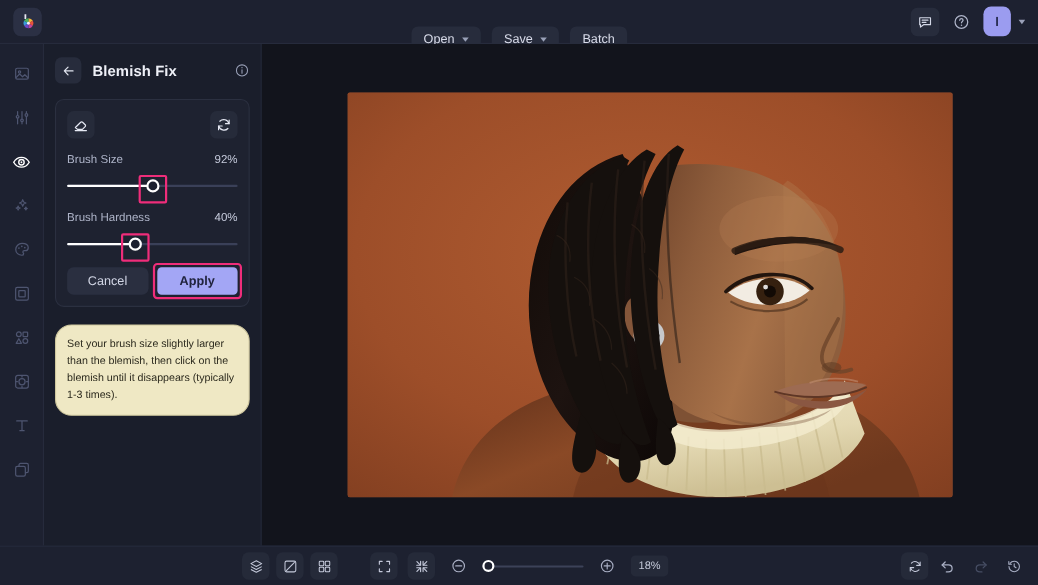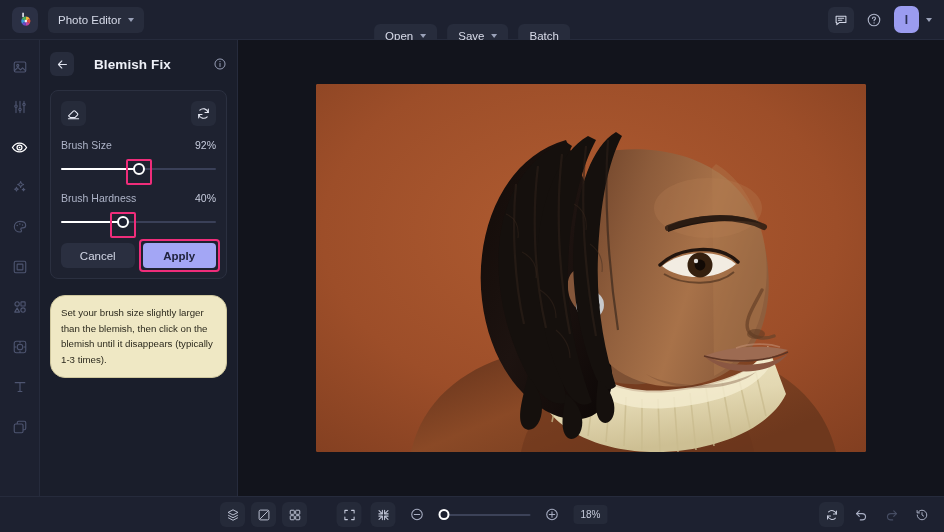--- a/index.html
+++ b/index.html
@@ -98,21 +98,21 @@
 
   
   .panel {
     width: 198px; min-width: 198px;
     background: #1a1e2b;
     border-right: 1px solid #262b3c;
     display: flex; flex-direction: column;
     padding: 10px 10px 0 10px;
   }
   .panel-head {
-    display: flex; align-items: center; gap: 20px;
+    display: flex; align-items: center; gap: 10px;
     height: 28px; margin-bottom: 12px;
   }
   .back-btn {
     width: 24px; height: 24px; border-radius: 6px;
     background: #272c3c;
     display: flex; align-items: center; justify-content: center;
     cursor: pointer;
   }
   .panel-title { color: #eef0f7; font-size: 13.5px; font-weight: bold; letter-spacing: .1px; }
   .info-btn { margin-left: auto; cursor: pointer; display:flex; }
@@ -262,24 +262,20 @@
           <path d="M10.4 11.9 L15.1 9.2 A5.4 5.4 0 0 1 15.1 14.6 Z" fill="#e8533c"></path>
           <path d="M10.4 11.9 L15.1 14.6 A5.4 5.4 0 0 1 10.4 17.3 Z" fill="#c0459c"></path>
           <path d="M10.4 11.9 L10.4 17.3 A5.4 5.4 0 0 1 5.7 14.6 Z" fill="#6b49c8"></path>
           <path d="M10.4 11.9 L5.7 14.6 A5.4 5.4 0 0 1 5.7 9.2 Z" fill="#3b9ad9"></path>
           <path d="M10.4 11.9 L5.7 9.2 A5.4 5.4 0 0 1 10.4 6.5 Z" fill="#4cb35e"></path>
           <circle cx="10.4" cy="11.9" r="1.5" fill="#f3f2f8"></circle>
         </g>
       </svg>
     </div>
 
-    <div class="app-switcher">
-      <span>Photo Editor</span>
-      <span class="chev"></span>
-    </div>
 
     <div class="center-group">
       <div class="tb-btn">
         <span>Open</span>
         <span class="chev"></span>
       </div>
       <div class="tb-btn">
         <span>Save</span>
         <span class="chev"></span>
       </div>

